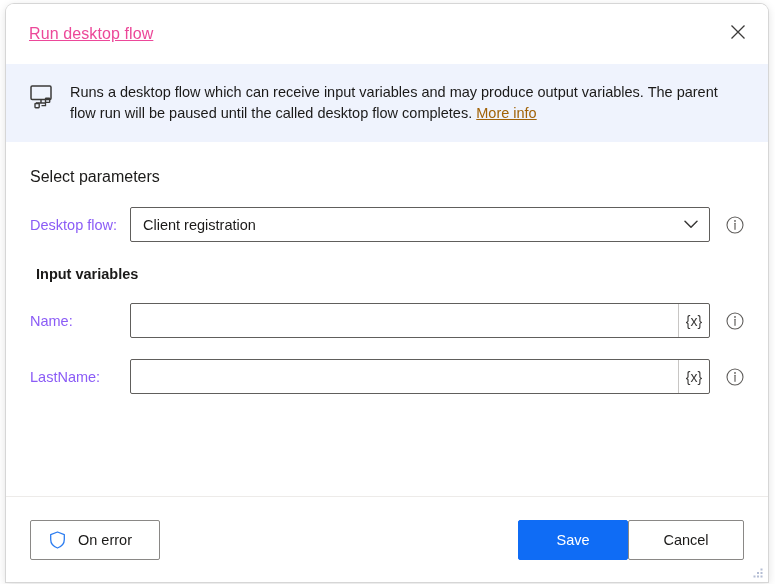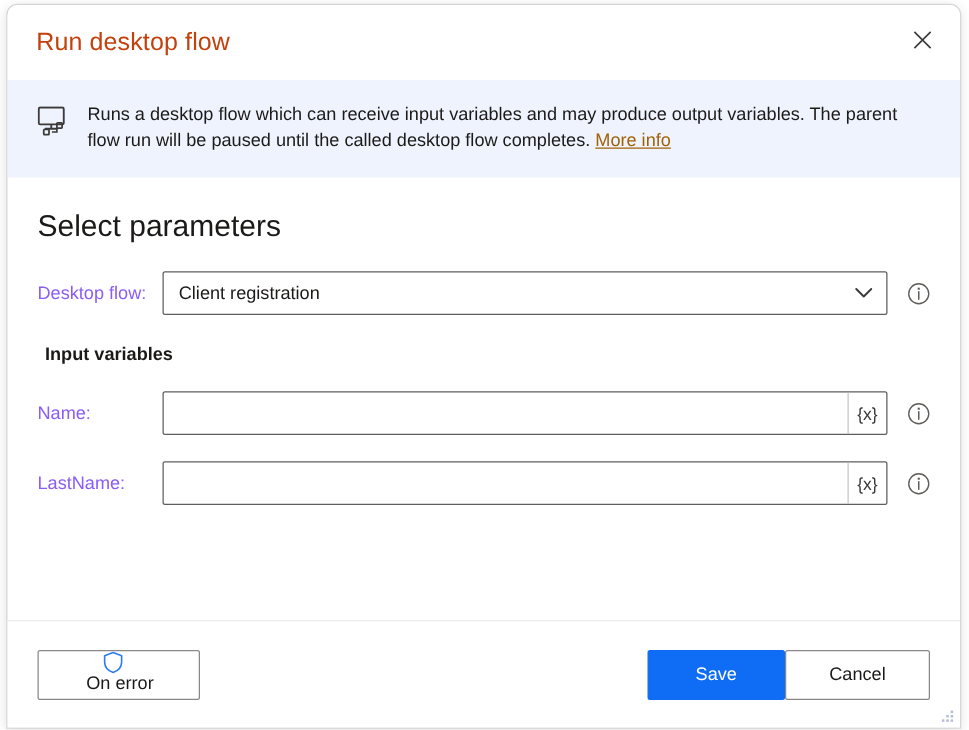--- a/index.html
+++ b/index.html
@@ -34,24 +34,25 @@
   .titlebar {
     height: 60px;
     flex: 0 0 60px;
     position: relative;
     display: flex;
     align-items: center;
     background: #ffffff;
   }
   .dialog-title {
     margin-left: 23px;
-    font-size: 20px;
-    color: #c2410c;
+    font-size: 16px;
+    color: #ec4899;
     font-weight: 400;
     letter-spacing: 0.1px;
+    text-decoration: underline;
   }
   .close-btn {
     position: absolute;
     right: 8px;
     top: 8px;
     width: 44px;
     height: 40px;
     display: flex;
     align-items: center;
     justify-content: center;
@@ -90,21 +91,21 @@
 
   
   .body {
     flex: 1 1 auto;
     position: relative;
     padding: 0 24px;
     box-sizing: border-box;
     overflow: hidden;
   }
   .section-title {
-    font-size: 24px;
+    font-size: 16px;
     color: #1b1a19;
     margin-top: 26px;
     margin-bottom: 14px;
     font-weight: 400;
   }
 
   .form-row {
     display: flex;
     align-items: center;
     margin-top: 21px;
@@ -256,21 +257,21 @@
   .btn-default {
     background: #ffffff;
     border: 1px solid #8a8886;
     color: #1b1a19;
   }
   .btn-primary {
     background: #0f6cf5;
     border: 1px solid #0f6cf5;
     color: #ffffff;
   }
-  .btn-onerror { width: 130px; justify-content: flex-start; padding-left: 18px; flex-direction: column; }
+  .btn-onerror { width: 130px; justify-content: flex-start; padding-left: 18px; }
   .shield-icon {
     width: 17px;
     height: 18px;
     margin-right: 12px;
     flex: 0 0 auto;
   }
   .footer-right {
     margin-left: auto;
     display: flex;
   }

